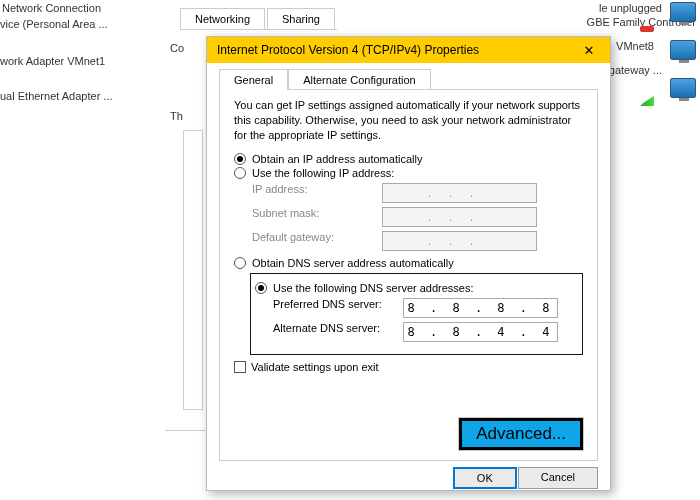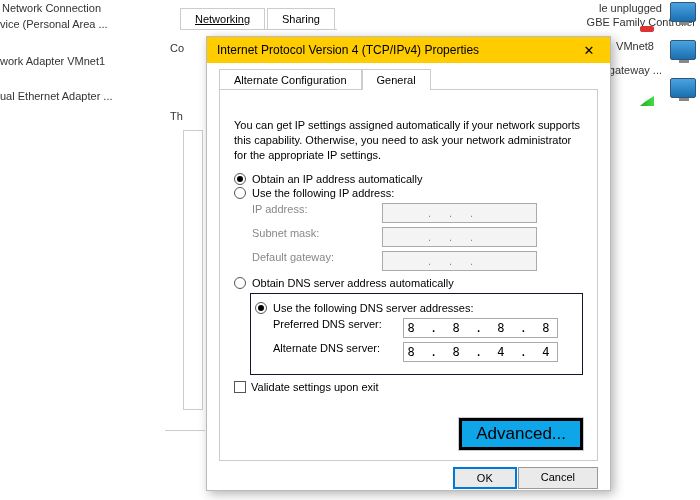--- a/index.html
+++ b/index.html
@@ -1,31 +1,31 @@
 <!DOCTYPE html>
 <html><head>
   <meta charset="utf-8">
   <style>
     * { box-sizing: border-box; font-family: 'Segoe UI', Tahoma, sans-serif; font-size: 11px; }
     body { margin: 0; width: 700px; height: 500px; background: #fff; position: relative; overflow: hidden; }
     .bg-text { position: absolute; font-size: 11px; color: #333; white-space: nowrap; }
     
     .adapter-tabs { position: absolute; top: 8px; left: 180px; display: flex; background: #fff; border-bottom: 1px solid #ccc; }
     .adapter-tab { padding: 4px 14px; border: 1px solid #ccc; border-bottom: none; background: #fff; margin-right: 2px; font-size: 11px; }
-    .adapter-tab.active { background: #fff; text-decoration: underline; }
+    .adapter-tab.active { background: #fff; }
     
     .dialog { position: absolute; top: 36px; left: 206px; width: 405px; height: 455px; background: #fff; border: 1px solid #bbb; box-shadow: 3px 3px 10px rgba(0,0,0,0.3); }
     .titlebar { background: #ffcc00; height: 26px; display: flex; align-items: center; padding: 0 8px 0 10px; justify-content: space-between; }
     .titlebar-title { font-size: 12px; color: #000; }
     .titlebar-close { width: 26px; height: 26px; display: flex; align-items: center; justify-content: center; font-size: 13px; cursor: pointer; }
     
     .tab-row { display: flex; margin: 6px 0 0 12px; }
     .tab { padding: 4px 14px 4px 14px; border: 1px solid #ccc; border-bottom: none; background: #fff; font-size: 11px; cursor: pointer; }
     .tab.active { background: #fff; position: relative; z-index: 2; }
-    .tab-body { border: 1px solid #ccc; margin: 0 12px; padding: 28px 14px; margin-top: -1px; height: 372px; position: relative; }
+    .tab-body { border: 1px solid #ccc; margin: 0 12px; padding: 8px 14px; margin-top: -1px; height: 372px; position: relative; }
     
     .desc { font-size: 11px; color: #000; line-height: 1.35; margin-bottom: 10px; }
     
     .radio-group { margin-bottom: 6px; }
     .radio-row { display: flex; align-items: center; margin: 2px 0; }
     .radio { width: 12px; height: 12px; border: 1px solid #555; border-radius: 50%; margin-right: 6px; display: flex; align-items: center; justify-content: center; }
     .radio.selected::after { content: ''; width: 6px; height: 6px; background: #000; border-radius: 50%; }
     .radio-label { font-size: 11px; }
     
     .field-row { display: flex; align-items: flex-start; margin: 4px 0 4px 18px; }
@@ -82,22 +82,22 @@
 <div style="position:absolute; top:26px; left:640px; width:14px; height:6px; background:#d33; border-radius:2px;"></div>
 <div style="position:absolute; top:96px; left:640px; width:14px; height:10px; background:linear-gradient(to right,#2a2,#4d4); clip-path:polygon(0 100%,33% 60%,66% 30%,100% 0,100% 100%);"></div>
 
 <div class="dialog">
   <div class="titlebar">
     <span class="titlebar-title">Internet Protocol Version 4 (TCP/IPv4) Properties</span>
     <span class="titlebar-close">✕</span>
   </div>
 
   <div class="tab-row">
+    <div class="tab active">General</div>
     <div class="tab">Alternate Configuration</div>
-    <div class="tab active">General</div>
   </div>
 
   <div class="tab-body">
     <div class="desc">You can get IP settings assigned automatically if your network supports this capability. Otherwise, you need to ask your network administrator for the appropriate IP settings.</div>
 
     <div class="radio-group">
       <div class="radio-row">
         <span class="radio selected"></span>
         <span class="radio-label">Obtain an IP address automatically</span>
       </div>

